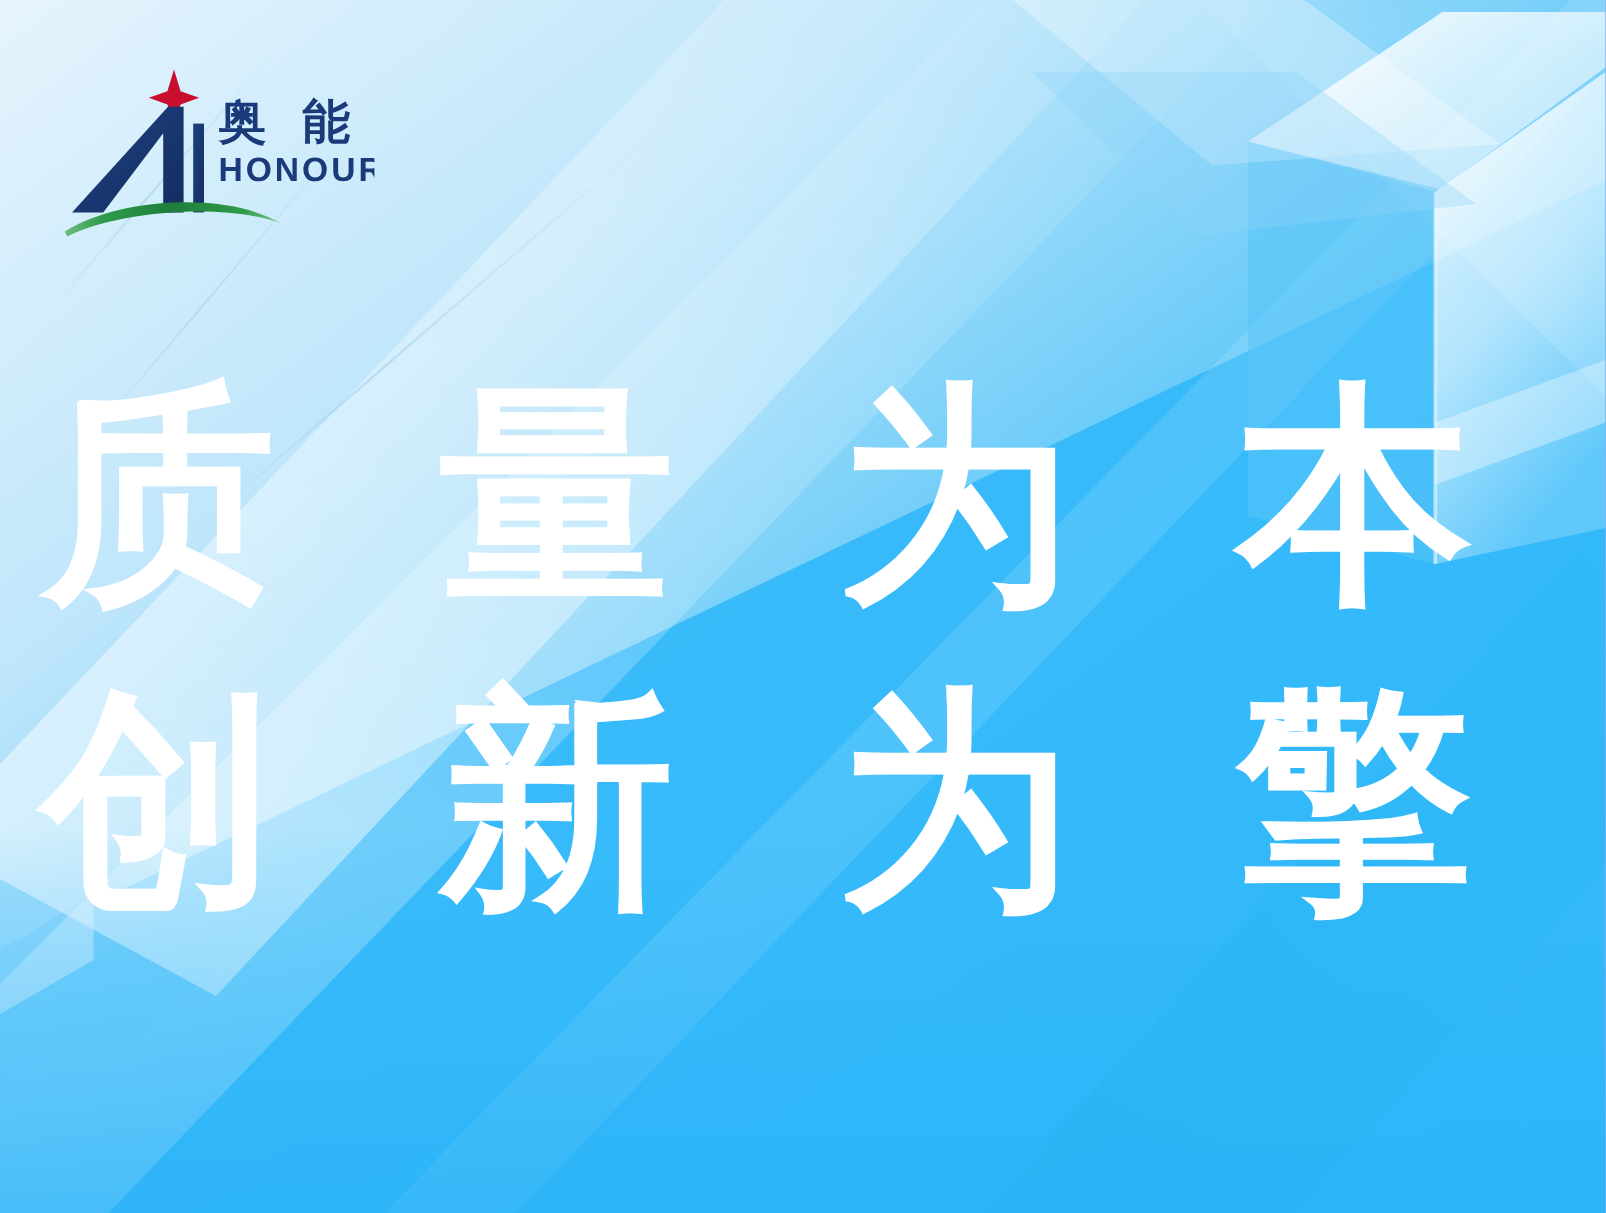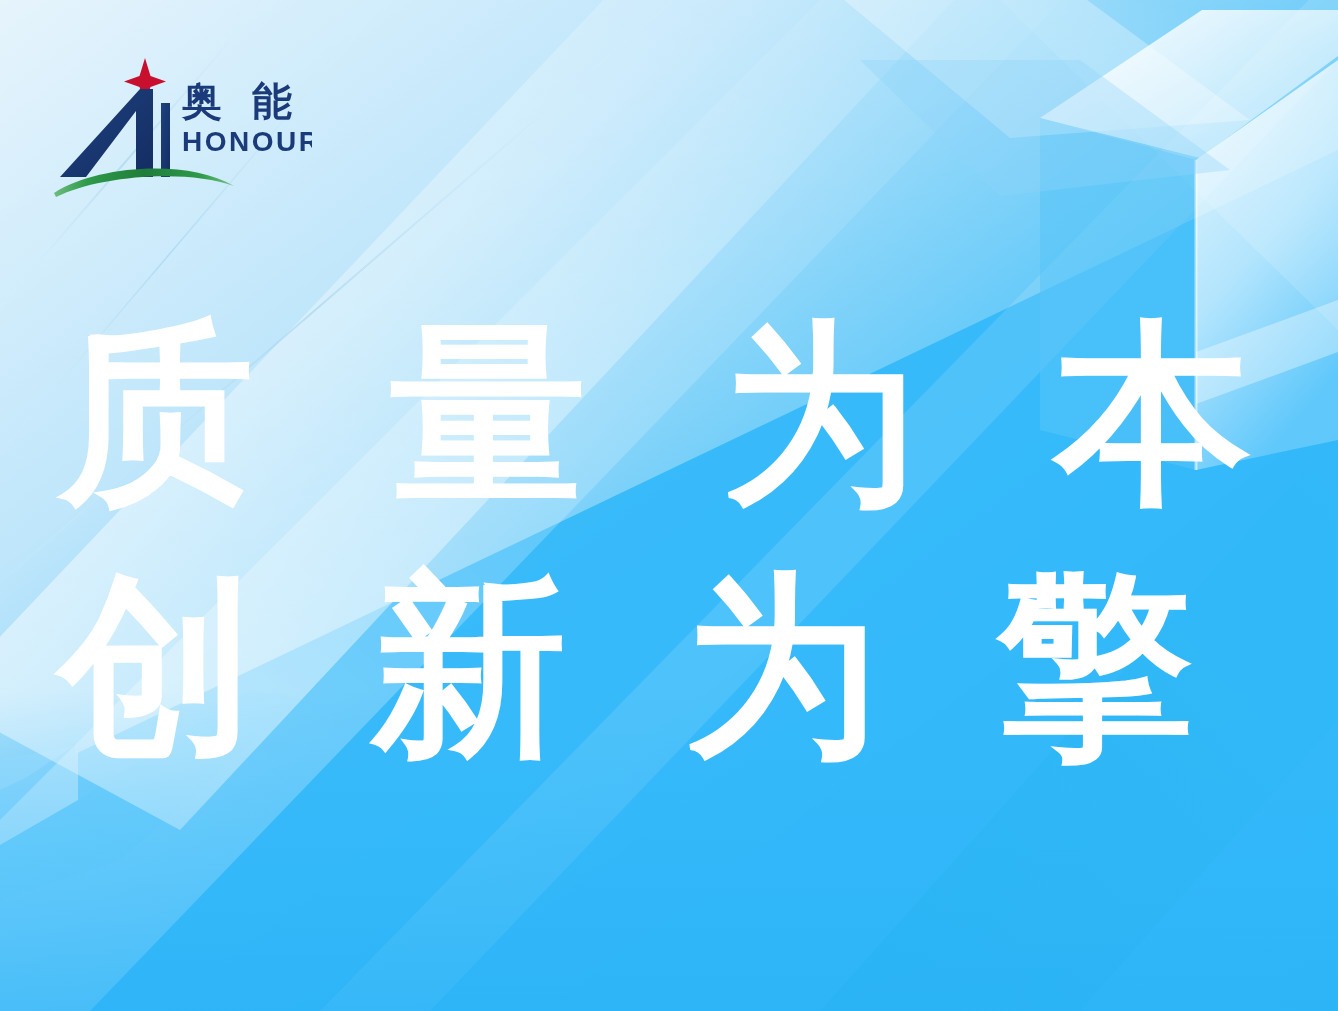--- a/index.html
+++ b/index.html
@@ -39,36 +39,34 @@
   #logo svg { display: block; width: 100%; height: 100%; }
 
   
   #slogan {
     position: absolute;
     left: 0;
     top: 296px;
     width: 1128px;
     text-align: center;
     pointer-events: none;
-    margin-left: 24px;
   }
   .slogan-line {
     color: #ffffff;
     font-family: "DejaVu Sans", "Liberation Sans", sans-serif;
     font-weight: 700;
     font-size: 196px;
     line-height: 236px;
     letter-spacing: 34px;
     text-indent: 34px;
     white-space: nowrap;
     -webkit-font-smoothing: antialiased;
   }
   .slogan-line.second {
     margin-top: 18px;
-    font-family: Liberation Serif, serif;
   }
 </style>
 </head>
 <body>
 
 <div id="poster">
 
   <svg class="bg-svg" viewBox="0 0 1338 1011" preserveAspectRatio="none">
     <defs>
       <linearGradient id="gMain" x1="0" y1="0" x2="1" y2="1">

